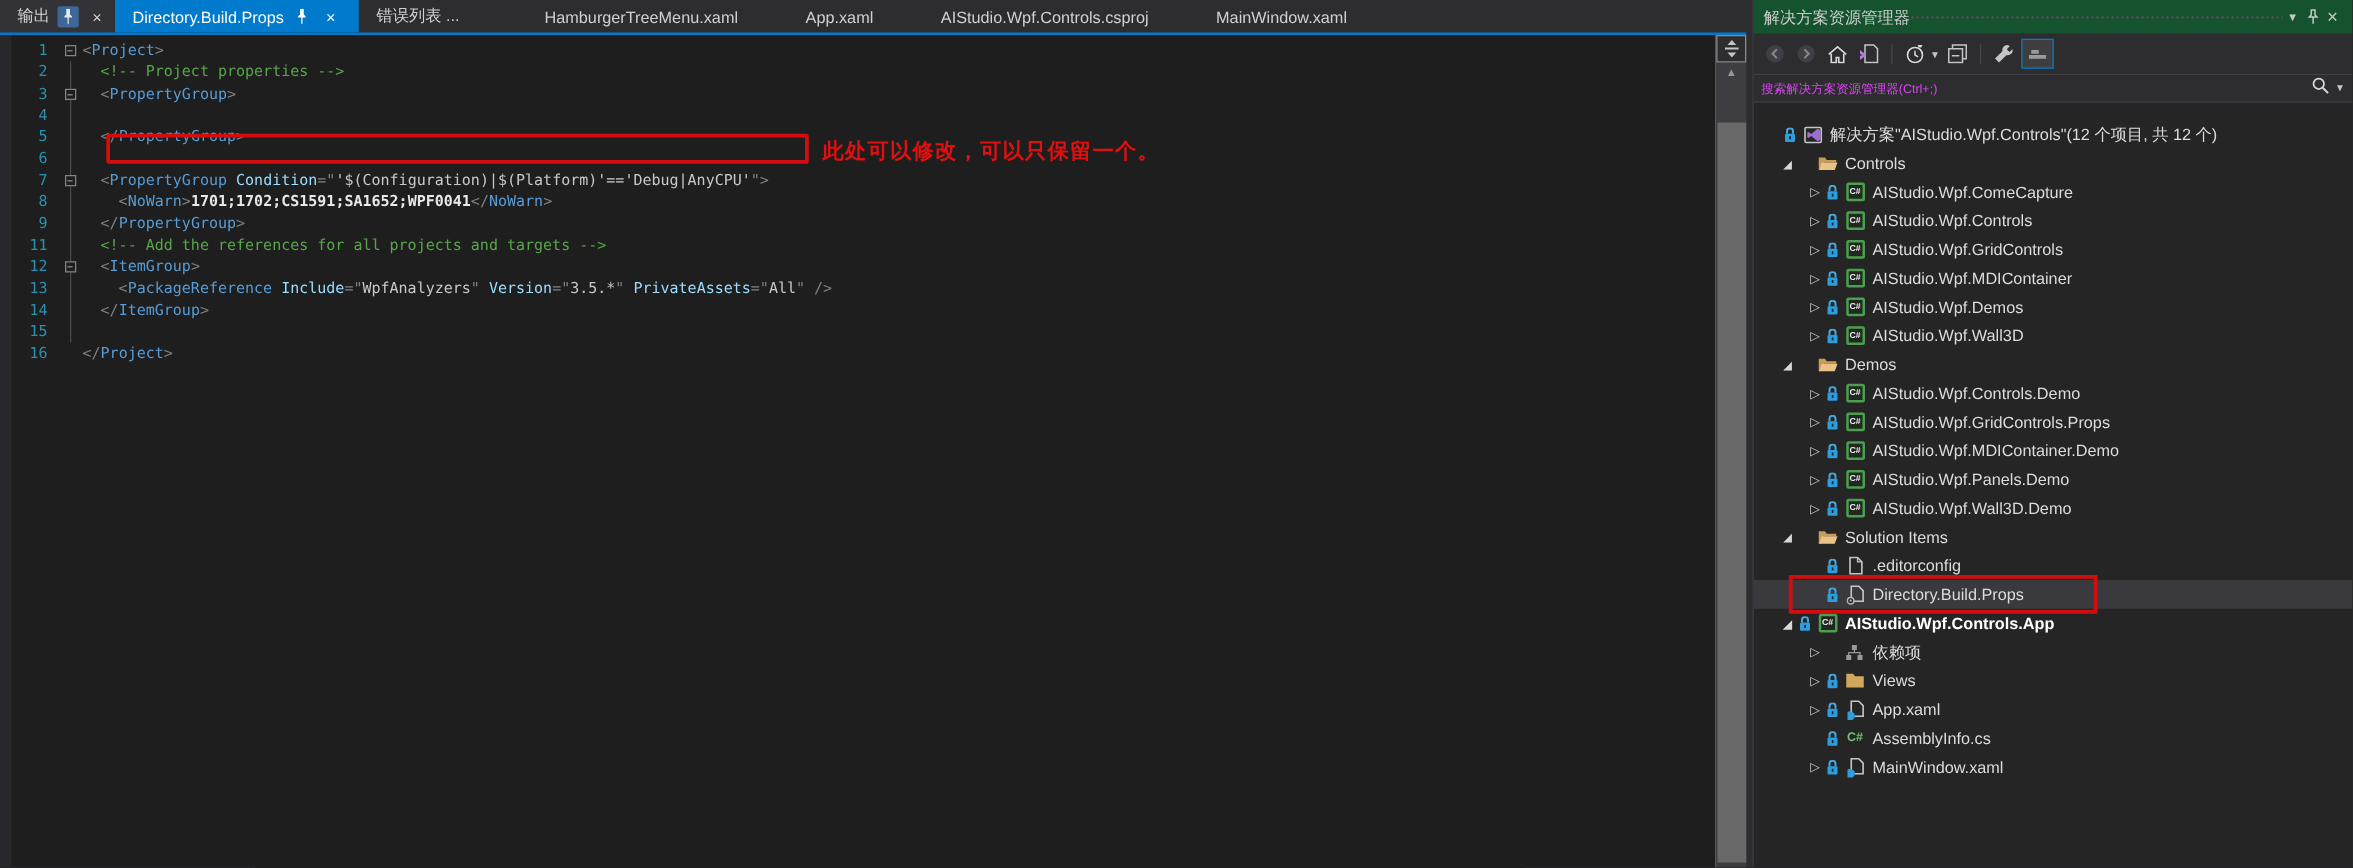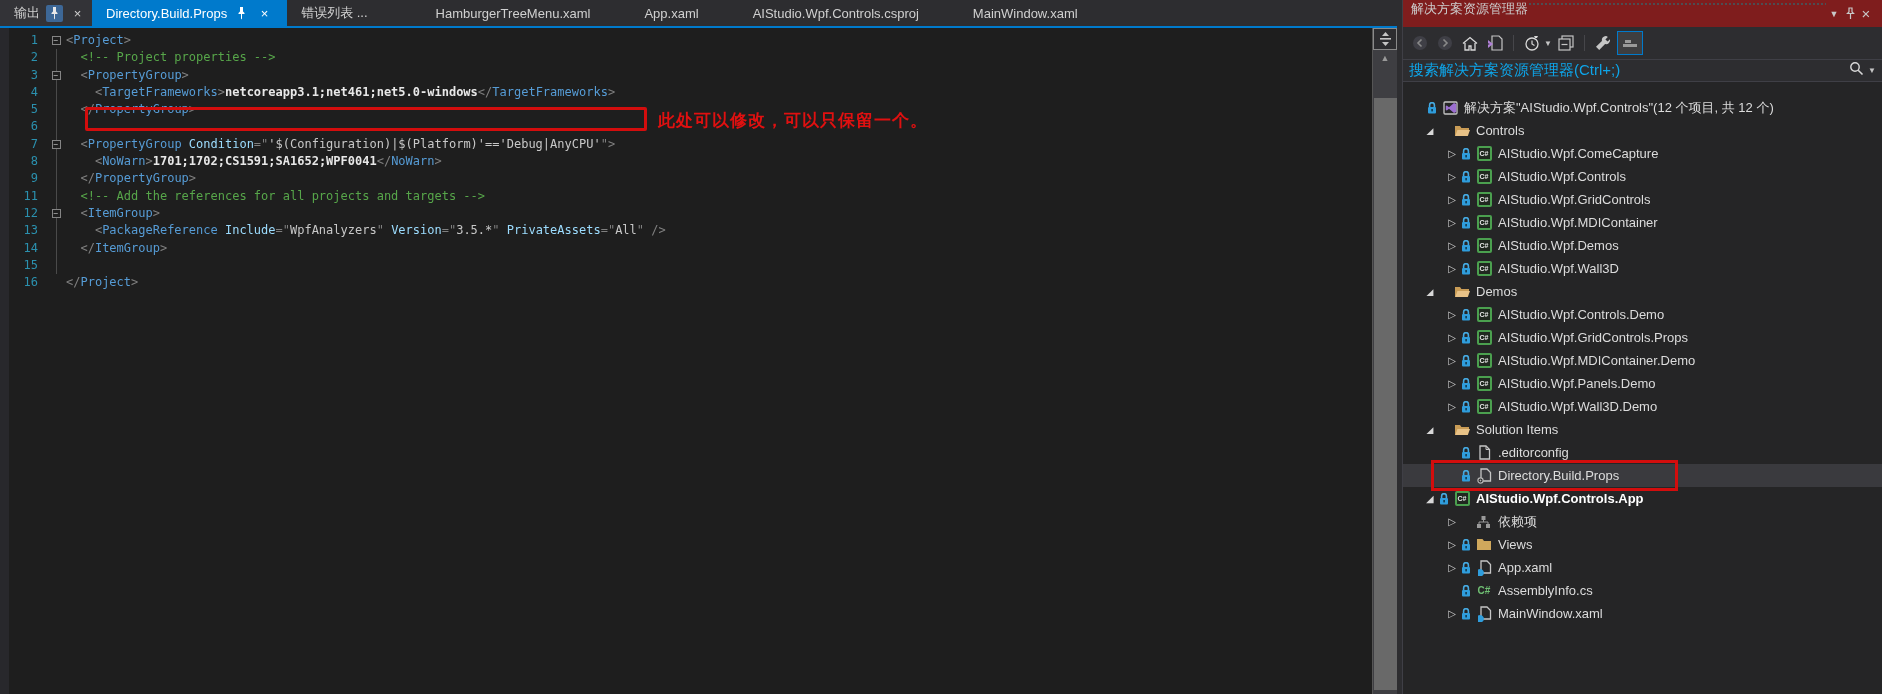--- a/index.html
+++ b/index.html
@@ -54,37 +54,37 @@
   #vscroll .splitter { height:22px; background:#2d2d30; border:1px solid #8a8a8a;
                        display:flex; align-items:center; justify-content:center; }
   #vscroll .uparrow { height:15px; display:flex; align-items:center; justify-content:center;
                       color:#999; font-size:9px; }
   #vscroll .thumb { position:absolute; left:1px; top:70px; width:23px; height:592px;
                     background:#696969; }
 
   
   #panel { position:absolute; left:1402px; top:0; width:480px; height:694px;
            background:#252526; border-left:1px solid #3f3f46; }
-  #panel-title { height:27px; background:#7f1d1d; display:flex; 
+  #panel-title { height:27px; background:#14532d; display:flex; align-items:center;
                  padding:0 8px; color:#cccccc; font-size:13px; gap:0; }
   #panel-title .dots { flex:1; height:5px; margin-top:2px;
         background-image:radial-gradient(#4d4d52 1px, transparent 1.2px);
         background-size:4px 4px; }
   #panel-title .ticon { color:#c8c8c8; font-size:12px; display:inline-flex;
                         align-items:center; justify-content:center; width:16px; }
   #panel-toolbar { height:32px; display:flex; align-items:center; padding:0 6px; gap:3px;
                    background:#2d2d30; }
   .tbtn { width:22px; height:22px; display:flex; align-items:center; justify-content:center; }
   .tsep { width:1px; height:16px; background:#46464a; margin:0 4px; }
   .tbtn.toggled { border:1px solid #007acc; background:#3e3e40; width:26px; height:24px; }
   .chev { color:#c5c5c5; font-size:8px; margin-left:-2px; }
   #search-row { height:23px; background:#2d2d30; border-top:1px solid #3f3f46;
                 border-bottom:1px solid #3f3f46; display:flex; align-items:center;
                 padding:0 6px; }
-  #search-row .ph { flex:1; color:#0ea5e9; font-size:15px; }
+  #search-row .ph { flex:1; color:#d946ef; font-size:10px; }
   
   #tree { position:absolute; left:0; top:96px; width:100%; }
   .trow { height:23px; display:flex; align-items:center; color:#dcdcdc; font-size:13px;
           white-space:nowrap; position:relative; }
   .trow.sel { background:#3a3a3e; }
   .trow.bold { font-weight:bold; color:#fff; }
   .arrow { width:14px; flex:none; display:flex; justify-content:center; color:#cfcfcf; }
   .arrow.exp { font-size:9px; color:#d8d8d8; }
   .arrow.col { font-size:10px; }
   .ticon16 { width:18px; flex:none; display:flex; align-items:center; justify-content:center;
@@ -171,21 +171,20 @@
             <span class="guide"></span>
             <span class="box">−</span>
           </span>
     <span class="codetxt"><span class="tk-d">  &lt;</span><span class="tk-t">PropertyGroup</span><span class="tk-d">&gt;</span></span>
         </div>
         <div class="cl">
     <span class="ln">4</span>
     <span class="fold">
             <span class="guide"></span>
           </span>
-    <span class="codetxt"><span class="tk-d">    &lt;</span><span class="tk-t">TargetFrameworks</span><span class="tk-d">&gt;</span><span class="tk-b">netcoreapp3.1;net461;net5.0-windows</span><span class="tk-d">&lt;/</span><span class="tk-t">TargetFrameworks</span><span class="tk-d">&gt;</span></span>
         </div>
         <div class="cl">
     <span class="ln">5</span>
     <span class="fold">
             <span class="guide"></span>
           </span>
     <span class="codetxt"><span class="tk-d">  &lt;/</span><span class="tk-t">PropertyGroup</span><span class="tk-d">&gt;</span></span>
         </div>
         <div class="cl">
     <span class="ln">6</span>

